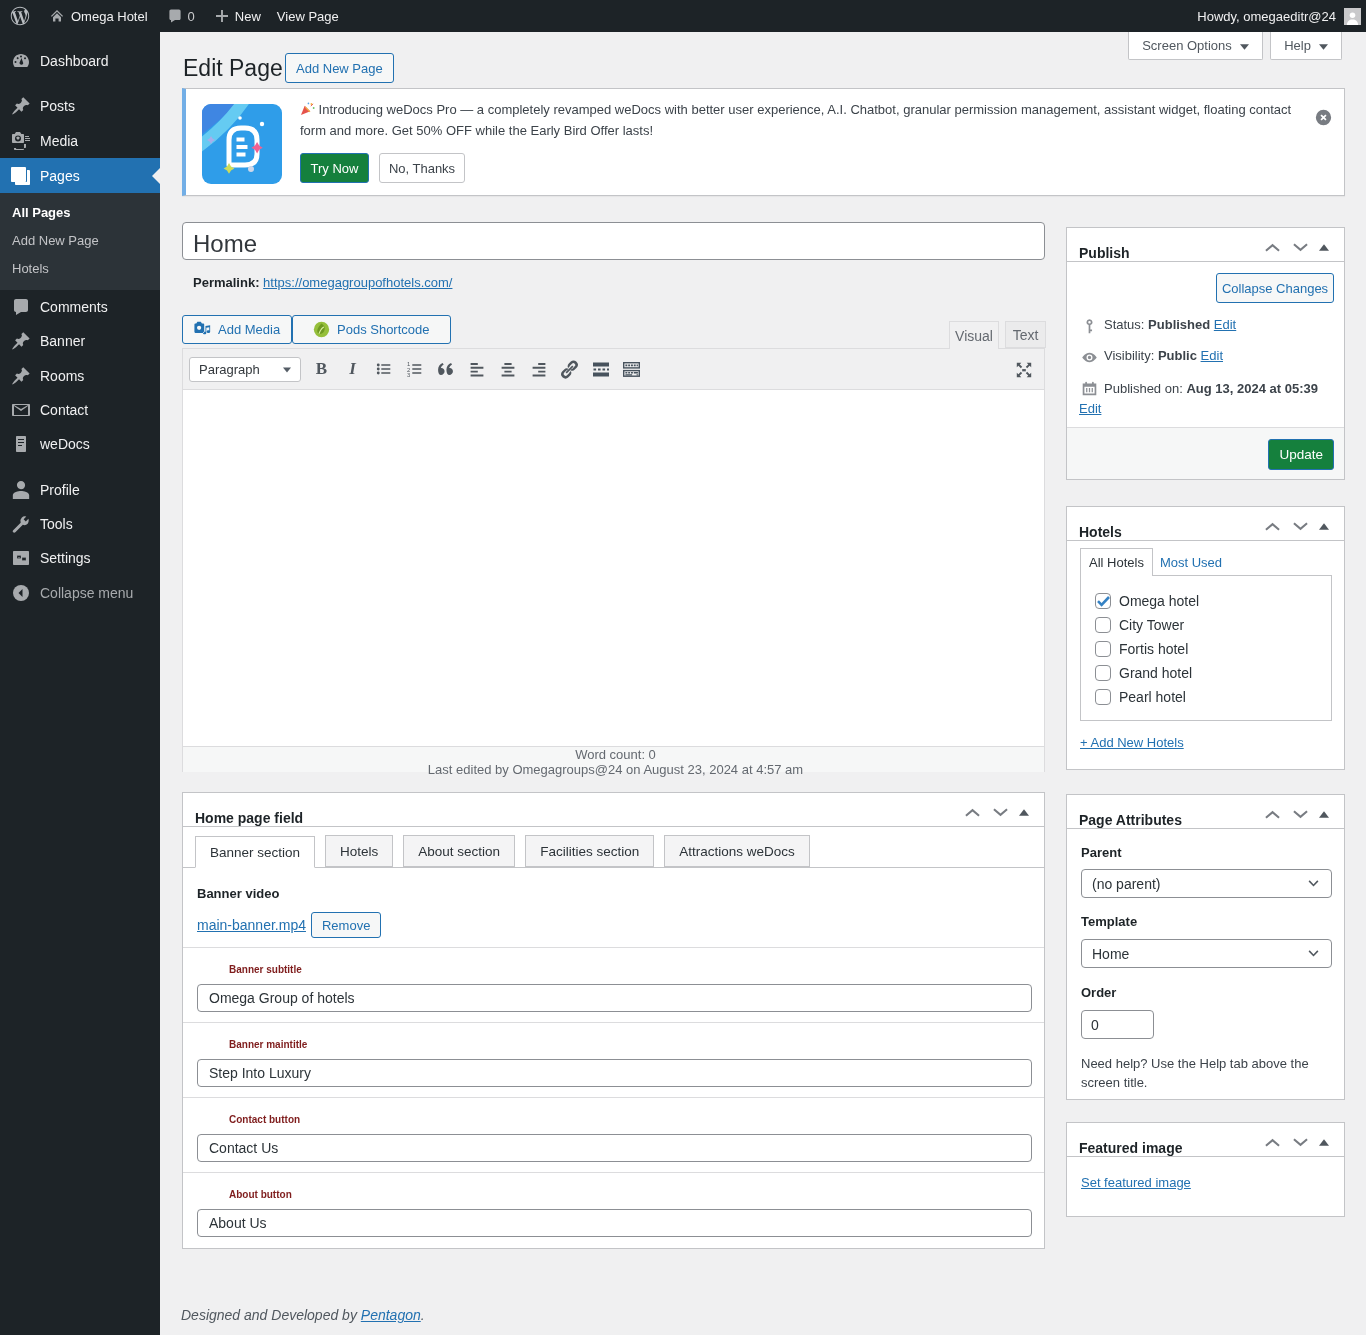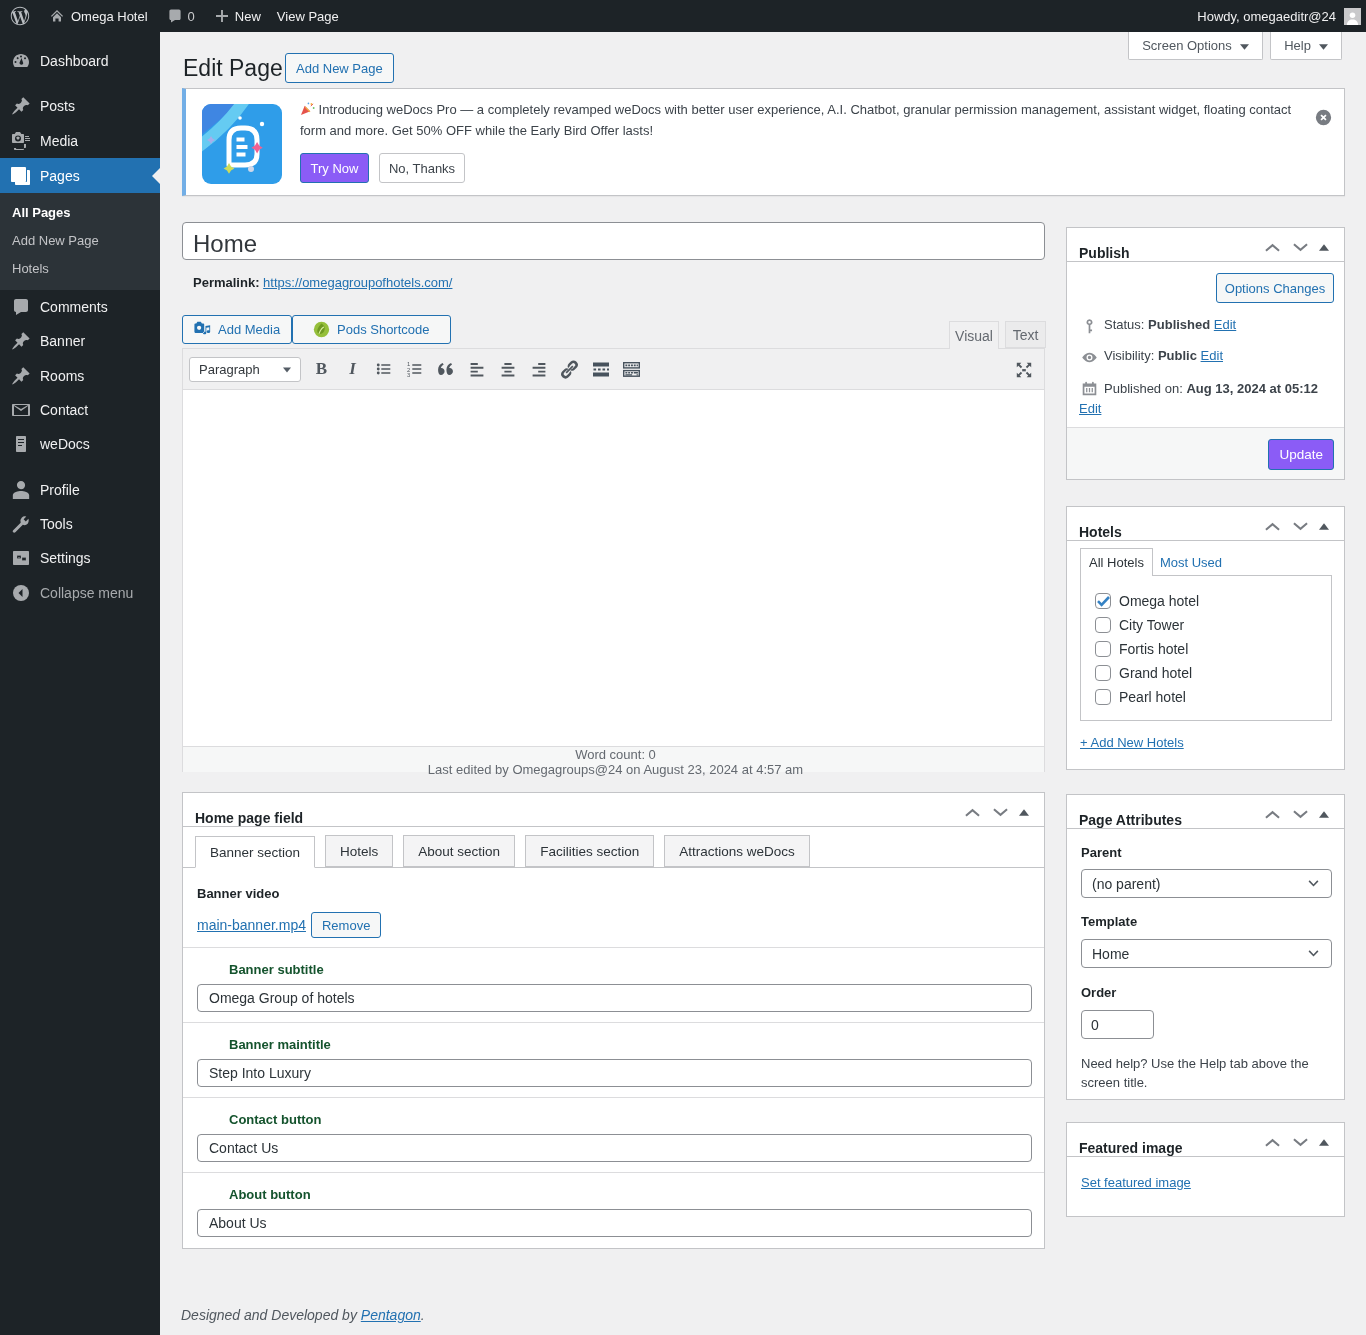--- a/index.html
+++ b/index.html
@@ -31,36 +31,36 @@
 
 h1.wph { position:absolute; left:23px; top:22px; font-size:23px; font-weight:400; color:#1d2327; line-height:29px; }
 .page-title-action { position:absolute; left:125px; top:21px; height:30px; border:1px solid #2271b1; color:#2271b1; background:#f6f7f7; border-radius:3px; padding:0 10px; font-size:13px; text-decoration:none; display:flex; align-items:center; }
 
 
 .notice { position:absolute; left:22px; top:56px; width:1163px; height:108px; background:#fff; border:1px solid #c3c4c7; border-left:4px solid #72aee6; box-shadow:0 1px 1px rgba(0,0,0,.04); }
 .notice-dismiss { position:absolute; top:20px; right:12px; width:17px; height:17px; }
 
 
 .button { white-space:nowrap; display:inline-flex; align-items:center; justify-content:center; background:#f6f7f7; border:1px solid #2271b1; border-radius:3px; color:#2271b1; font-size:13px; padding:0 10px; height:30px; text-decoration:none; cursor:pointer; font-family:inherit; line-height:1; }
-.button-primary { background:#8b5cf6; border-color:#2271b1; color:#fff; }
+.button-primary { background:#15803d; border-color:#2271b1; color:#fff; }
 .button-grey { background:#fff; border-color:#c3c4c7; color:#3c434a; }
 
 
 .postbox { position:absolute; background:#fff; border:1px solid #c3c4c7; }
 .postbox-header { display:flex; align-items:flex-end; justify-content:space-between; border-bottom:1px solid #c3c4c7; height:34px; }
 .postbox-header h2 { font-size:14px; font-weight:bold; color:#1d2327; padding-left:12px; }
 .handle-actions { display:flex; align-items:center; padding-right:10px; }
 .handle-actions .ha { width:28px; height:28px; display:flex; align-items:center; justify-content:center; }
 
 input[type=text], select { font-family:inherit; font-size:14px; color:#2c3338; border:1px solid #8c8f94; border-radius:4px; background:#fff; }
 
 .hpftab { border:1px solid #c3c4c7; background:#f4f4f5; padding:0 14px; font-size:13.5px; color:#2c3338; margin-right:10px; height:32px; display:flex; align-items:center; position:relative; }
 .hpftab.active { background:#fff; border-bottom:1px solid #fff; z-index:2; }
 .frow { border-top:1px solid #dcdcde; padding:13.5px 12px 10px 14px; }
-.frow .lbl { font-weight:bold; color:#14532d; font-size:13px; line-height:15px;padding-left:32px; }
+.frow .lbl { font-weight:bold; color:#7f1d1d; font-size:10px; line-height:15px;padding-left:32px; }
 .frow input { width:100%; margin-top:7px; height:28.5px; padding:0 11px; }
 .hcb { display:flex; align-items:center; font-size:14px; color:#2c3338; height:24px; margin-left:6px; }
 .hcb .cb { width:16px; height:16px; border:1px solid #8c8f94; border-radius:4px; background:#fff; margin-right:8px; display:flex; align-items:center; justify-content:center; flex:0 0 16px; }
 .fakesel { border:1px solid #8c8f94; border-radius:4px; background:#fff; height:29px; display:flex; align-items:center; justify-content:space-between; padding:0 12px 0 10px; font-size:14px; color:#2c3338; }
 .pubrow { display:flex; align-items:flex-start; font-size:13px; color:#3c434a; }
 .pubrow svg { margin:1px 6px 0 2px; flex:0 0 17px; }
 </style>
 </head>
 <body>
 
@@ -372,38 +372,38 @@
               <path d="M1 1l7 6 7-6" stroke="#787c82" stroke-width="2.2" fill="none"></path>
             </svg>
           </span>
         <span class="ha" style="width:20px;">
             <svg width="10" height="7" viewBox="0 0 12 8">
               <path d="M0 8L6 0l6 8z" fill="#50575e"></path>
             </svg>
           </span>
       </div>
     </div>
-    <div style="text-align:right; padding:11px 10px 0;"><span class="button" style="height:30px; width:118px; padding:0;">Options Changes</span></div>
+    <div style="text-align:right; padding:11px 10px 0;"><span class="button" style="height:30px; width:118px; padding:0;">Collapse Changes</span></div>
     <div class="pubrow" style="margin:14px 0 12px 12px;">
       <svg width="17" height="17" viewBox="0 0 20 20">
           <path fill="#8c8f94" d="M10 1.5a3.5 3.5 0 00-1 6.86V18h2v-2.5h2v-2h-2V8.36a3.5 3.5 0 00-1-6.86zm0 2a1.5 1.5 0 110 3 1.5 1.5 0 010-3z"></path>
         </svg>
       <span>Status: <strong>Published</strong> <a>Edit</a></span>
     </div>
     <div class="pubrow" style="margin:13px 0 0 12px;">
       <svg width="17" height="17" viewBox="0 0 20 20">
           <path fill="#8c8f94" d="M10 4.5c-5 0-8.5 5.5-8.5 5.5S5 15.5 10 15.5 18.5 10 18.5 10 15 4.5 10 4.5zm0 9a3.5 3.5 0 110-7 3.5 3.5 0 010 7zm0-5.5a2 2 0 100 4 2 2 0 000-4z"></path>
         </svg>
       <span>Visibility: <strong>Public</strong> <a>Edit</a></span>
     </div>
     <div class="pubrow" style="margin:13px 0 0 12px;">
       <svg width="17" height="17" viewBox="0 0 20 20">
           <path fill="#8c8f94" d="M15 4h3v14H2V4h3V3c0-.55.45-1 1-1s1 .45 1 1v1h6V3c0-.55.45-1 1-1s1 .45 1 1v1zM4 8v8h12V8H4zm2 1.5h1.5v5H6v-5zm3.25 0h1.5v5h-1.5v-5zm3.25 0H14v5h-1.5v-5z"></path>
         </svg>
-      <span style="line-height:20px;">Published on: <strong>Aug 13, 2024 at 05:12</strong><br><a style="position:relative; left:-25px;">Edit</a></span>
+      <span style="line-height:20px;">Published on: <strong>Aug 13, 2024 at 05:39</strong><br><a style="position:relative; left:-25px;">Edit</a></span>
     </div>
     <div style="position:absolute; left:0; bottom:0; width:277px; border-top:1px solid #dcdcde; background:#f6f7f7; height:52px;">
       <span class="button button-primary" style="position:absolute; right:10px; top:11px; height:31px; font-size:13.5px;">Update</span>
     </div>
   </div>
 
   <div class="postbox" style="left:906px; top:474px; width:279px; height:264px;">
     <div class="postbox-header">
       <h2>Hotels</h2>
       <div class="handle-actions">

